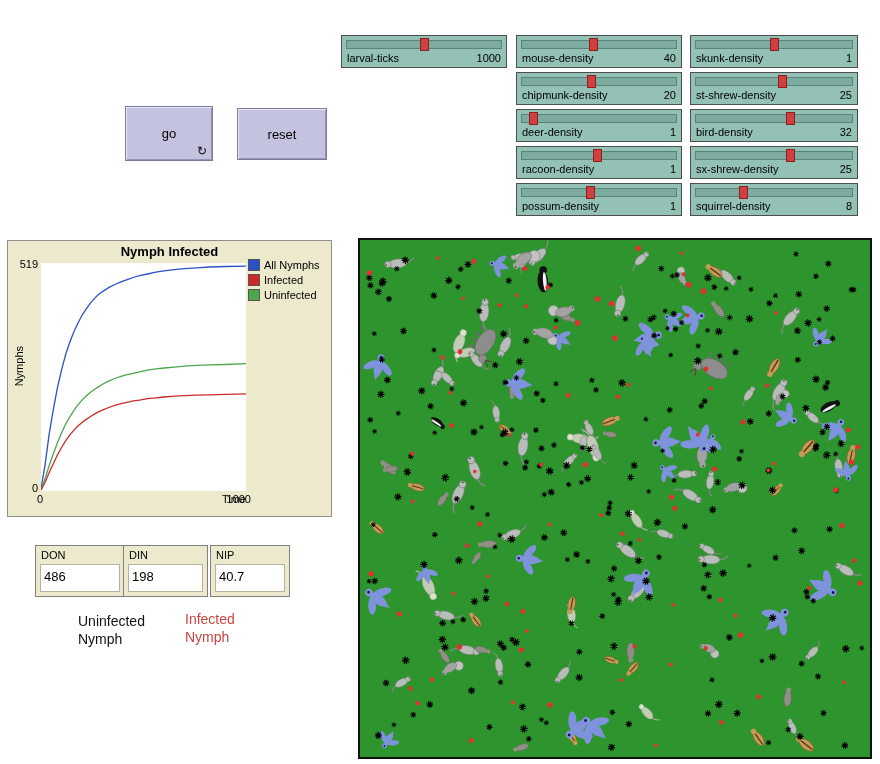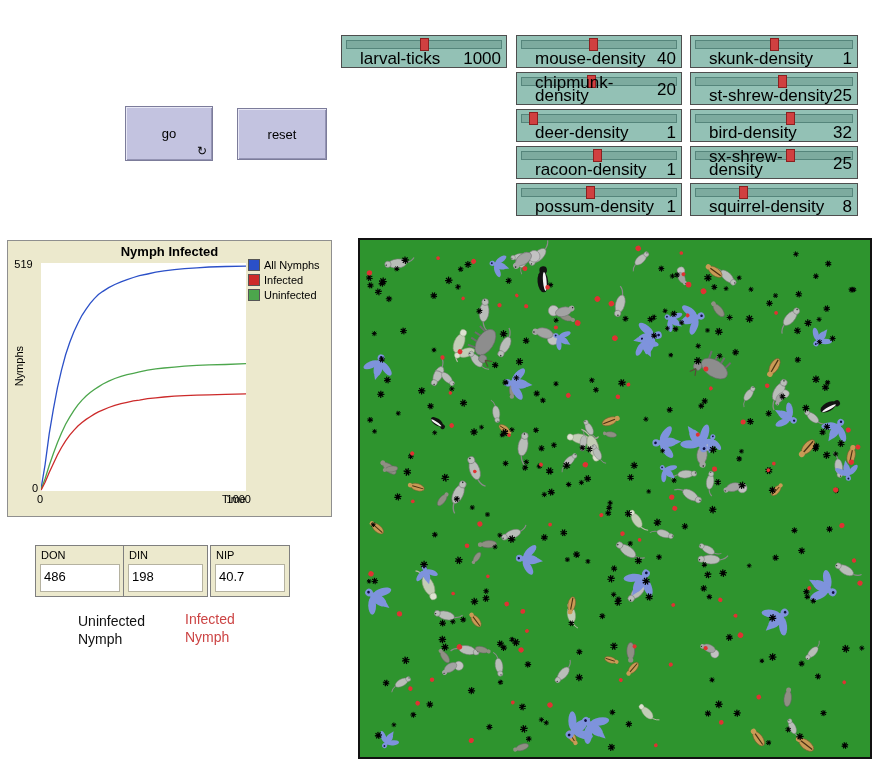--- a/index.html
+++ b/index.html
@@ -6,38 +6,38 @@
   #app{position:relative;width:880px;height:764px;background:#fff;
        font-family:"Liberation Sans",sans-serif;color:#000;overflow:hidden;}
 
   
   .slider{position:absolute;height:33px;background:#93c1b5;border:1px solid #4e4e4e;
           box-sizing:border-box;}
   .slider .track{position:absolute;left:4px;right:4px;top:4px;height:9px;
           background:#7dab9f;border:1px solid #55857b;box-sizing:border-box;}
   .slider .thumb{position:absolute;top:-3px;width:9px;height:13px;
           background:#d04040;border:1px solid #8a2020;box-sizing:border-box;}
-  .slider .srow{position:absolute;left:18px;right:5px;bottom:2px;display:flex;
-          justify-content:space-between;font-size:17px;line-height:13px;align-items:center;}
+  .slider .srow{position:absolute;left:5px;right:5px;bottom:2px;display:flex;
+          justify-content:space-between;font-size:11px;line-height:13px;align-items:center;}
 
   
   .nl-button{position:absolute;background:#c3c3e0;border:1px solid #7c7c9a;
           box-shadow:inset 1px 1px 0 #e8e8f6,inset -1px -1px 0 #9494b4;
           display:flex;align-items:center;justify-content:center;
           font-size:13px;cursor:pointer;box-sizing:border-box;}
   .forever-glyph{position:absolute;right:5px;bottom:2px;font-size:12px;}
 
   
   .plot{position:absolute;left:7px;top:240px;width:325px;height:277px;
         background:#ece9cd;border:1px solid #8f8f8f;box-sizing:border-box;}
   .plot-title{position:absolute;left:0;top:3px;width:100%;text-align:center;
         font-weight:bold;font-size:13px;}
   .plot-area{position:absolute;left:33px;top:22px;width:205px;height:228px;background:#fff;}
   .plot-area svg{display:block;}
-  .ymax{position:absolute;left:1px;top:17px;width:29px;text-align:center;font-size:11px;}
+  .ymax{position:absolute;left:1px;top:17px;width:29px;text-align:right;font-size:11px;}
   .ymin{position:absolute;left:1px;top:241px;width:29px;text-align:right;font-size:11px;}
   .ylab{position:absolute;left:5px;top:105px;font-size:11px;
         writing-mode:vertical-rl;transform:rotate(180deg);}
   .x0{position:absolute;left:29px;top:252px;font-size:11px;}
   .xlab{position:absolute;left:33px;top:252px;width:205px;text-align:right;font-size:11px;}
   .xmax{position:absolute;left:207px;top:252px;width:36px;text-align:right;font-size:11px;}
   .legend{position:absolute;left:240px;top:18px;font-size:11px;}
   .legend-row{display:flex;align-items:center;margin-bottom:3px;white-space:nowrap;}
   .legend-swatch{display:inline-block;width:10px;height:10px;margin-right:4px;
         border:1px solid #555;}

